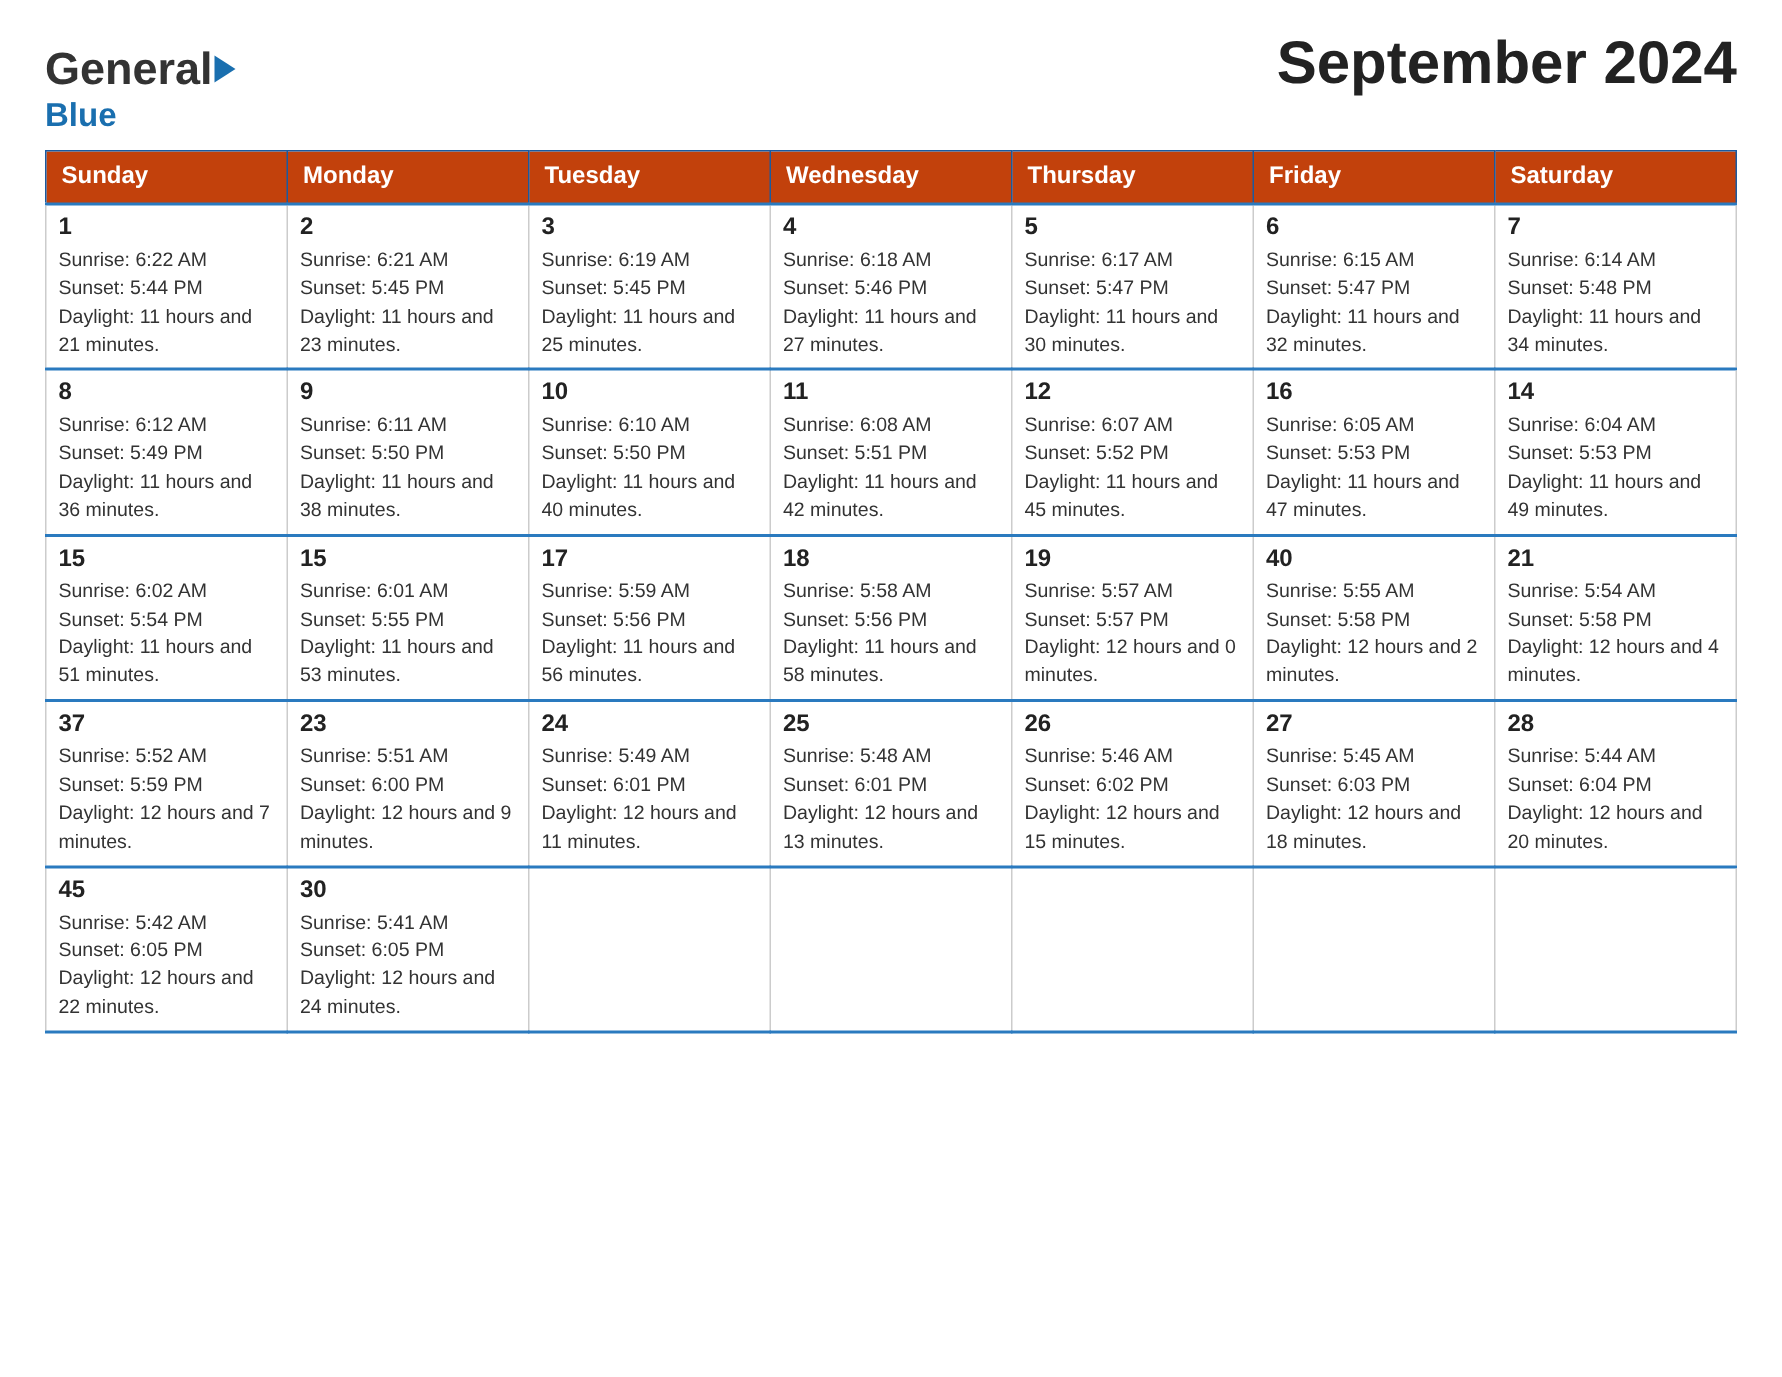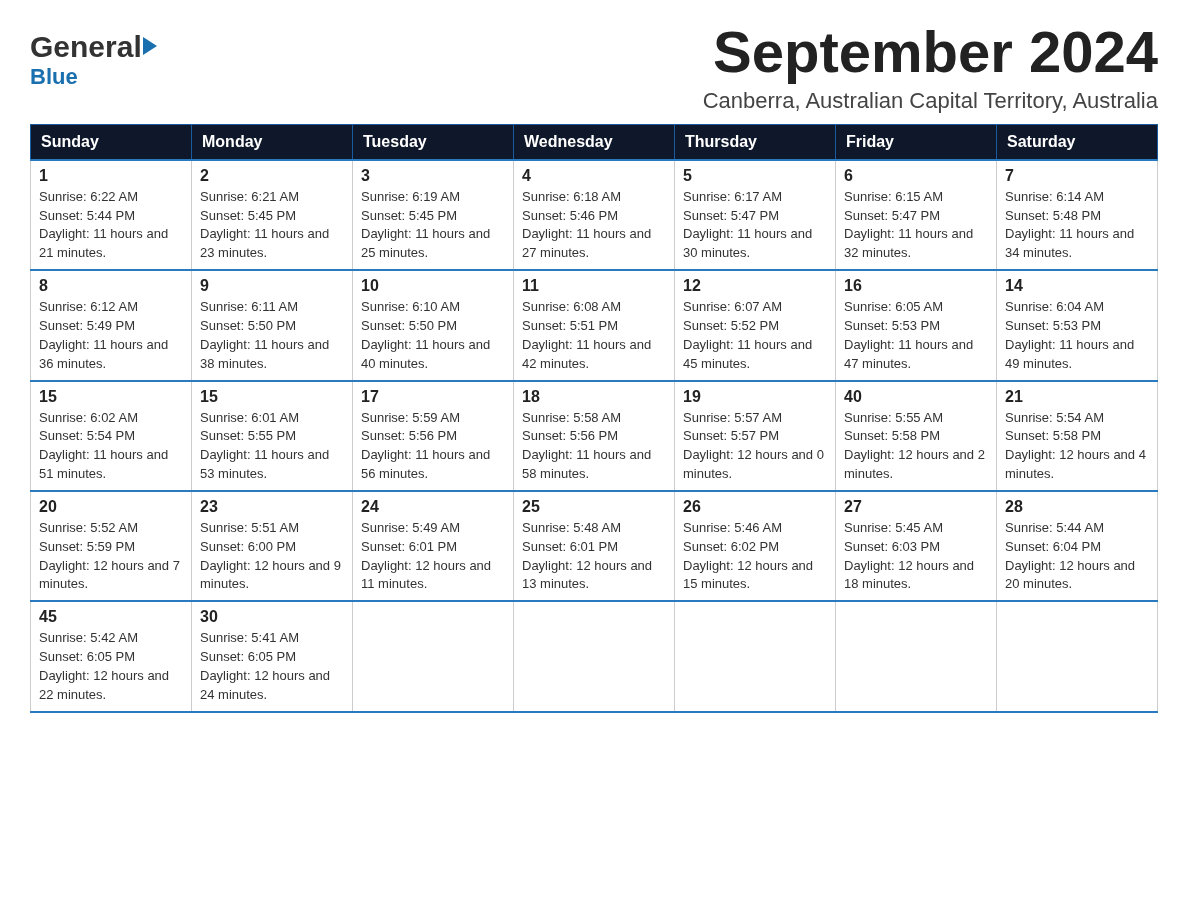--- a/index.html
+++ b/index.html
@@ -19,37 +19,37 @@
     .logo {
       display: flex;
       flex-direction: column;
       align-items: flex-start;
       padding-top: 10px;
     }
     .title-section {
       text-align: right;
     }
     .month-title {
-      font-size: 58px;
+      font-size: 40px;
       font-weight: bold;
       color: #222;
       line-height: 1.1;
     }
     .location-title {
       font-size: 22px;
       color: #444;
       margin-top: 4px;
     }
     .calendar {
       width: 100%;
       border-collapse: collapse;
       margin-top: 10px;
     }
     .calendar th {
-      background-color: #0f172a;
+      background-color: #c2410c;
       color: #ffffff;
       font-size: 16px;
       font-weight: bold;
       padding: 8px 10px;
       text-align: left;
       border: 1px solid #1a5a9f;
     }
     .calendar td {
       border: 1px solid #cccccc;
       vertical-align: top;
@@ -110,21 +110,20 @@
 <div class="header">
   <div class="logo">
     <div class="logo-row">
       <span class="logo-text-general">General</span>
       <span class="logo-chevron"></span>
     </div>
     <span class="logo-text-blue">Blue</span>
   </div>
   <div class="title-section">
     <div class="month-title">September 2024</div>
-    <div class="location-title">Canberra, Australian Capital Territory, Australia</div>
   </div>
 </div>
 
 <table class="calendar">
   <thead>
     <tr>
     <th>Sunday</th>
         <th>Monday</th>
         <th>Tuesday</th>
         <th>Wednesday</th>
@@ -219,21 +218,21 @@
           <span class="day-number">40</span>
           <div class="day-info">Sunrise: 5:55 AM<br>Sunset: 5:58 PM<br>Daylight: 12 hours and 2 minutes.</div>
         </td>
         <td>
           <span class="day-number">21</span>
           <div class="day-info">Sunrise: 5:54 AM<br>Sunset: 5:58 PM<br>Daylight: 12 hours and 4 minutes.</div>
         </td>
       </tr>
       <tr>
         <td>
-          <span class="day-number">20</span>
+          <span class="day-number">37</span>
           <div class="day-info">Sunrise: 5:52 AM<br>Sunset: 5:59 PM<br>Daylight: 12 hours and 7 minutes.</div>
         </td>
         <td>
           <span class="day-number">23</span>
           <div class="day-info">Sunrise: 5:51 AM<br>Sunset: 6:00 PM<br>Daylight: 12 hours and 9 minutes.</div>
         </td>
         <td>
           <span class="day-number">24</span>
           <div class="day-info">Sunrise: 5:49 AM<br>Sunset: 6:01 PM<br>Daylight: 12 hours and 11 minutes.</div>
         </td>

